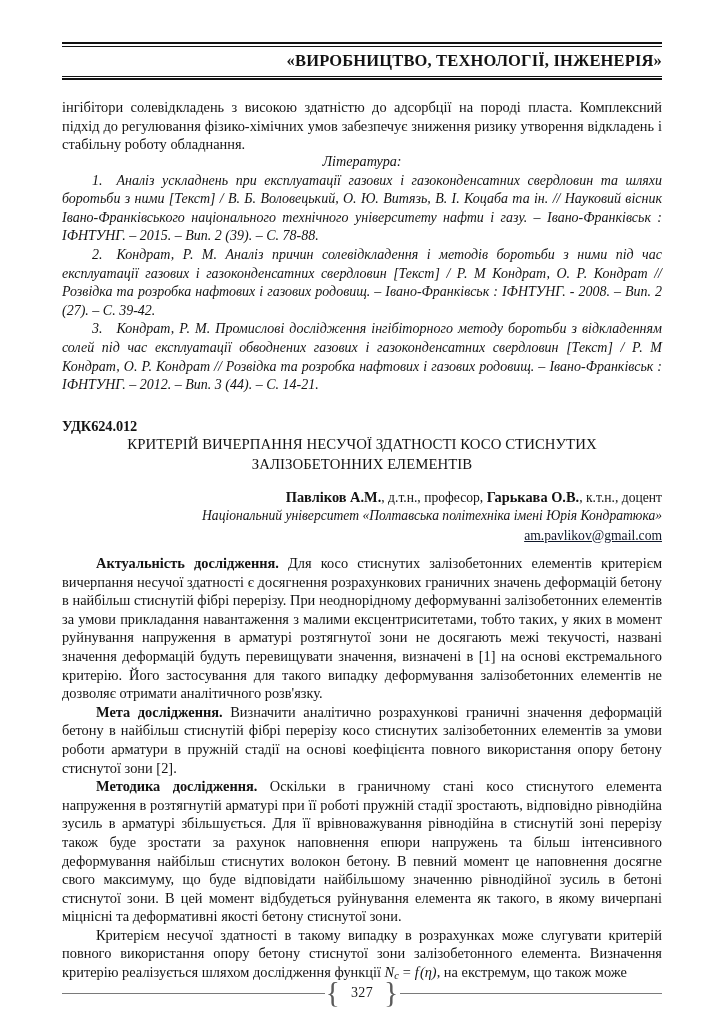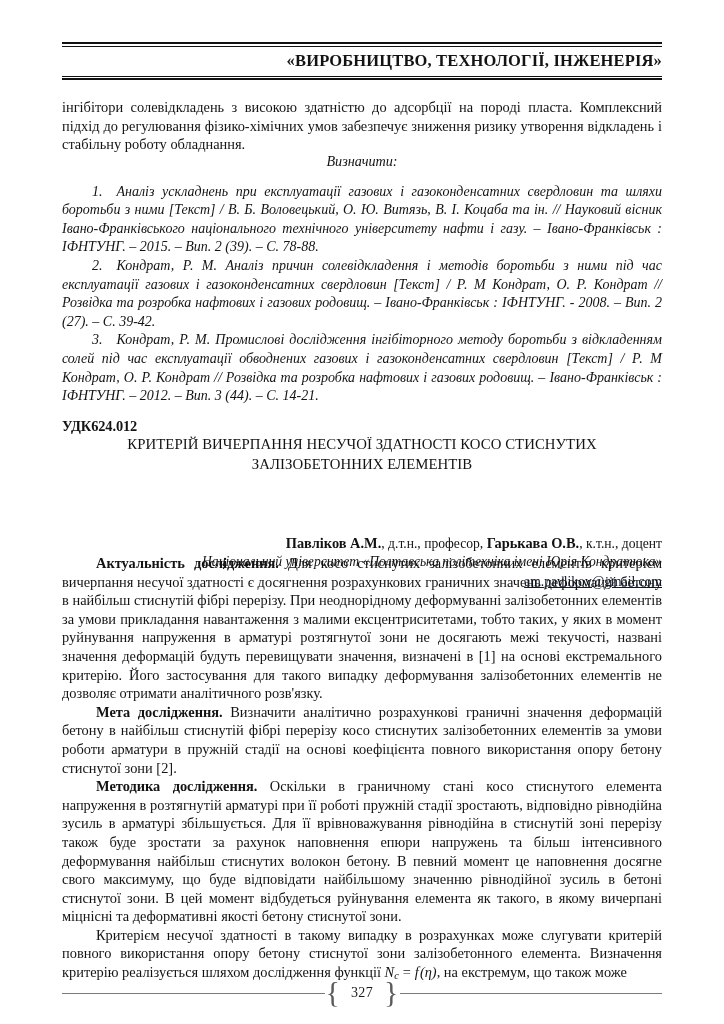--- a/index.html
+++ b/index.html
@@ -186,42 +186,42 @@
     <div class="rule-double"></div>
     <div class="runhead-title">«ВИРОБНИЦТВО, ТЕХНОЛОГІЇ, ІНЖЕНЕРІЯ»</div>
     <div class="rule-double bottom"></div>
   </div>
 
   <div class="col" style="top:98px;">
     <p class="body">інгібітори солевідкладень з високою здатністю до адсорбції на породі пласта. Комплексний підхід до регулювання фізико-хімічних умов забезпечує зниження ризику утворення відкладень і стабільну роботу обладнання.</p>
   </div>
 
   <div class="col" style="top:152px;">
-    <p class="lit">Визначити:</p>
-
-    <p class="ref" style="margin-top:12px;">
+    <p class="lit">Література:</p>
+
+    <p class="ref" style="margin-top:1px;">
       <span class="num">1.</span><span>Аналіз ускладнень при експлуатації газових і газоконденсатних свердловин та шляхи боротьби з ними [Текст] / В. Б. Воловецький, О. Ю. Витязь, В. І. Коцаба та ін. // Науковий вісник Івано-Франківського національного технічного університету нафти і газу. – Івано-Франківськ : ІФНТУНГ. – 2015. – Вип. 2 (39). – С. 78-88.</span>
     </p>
 
     <p class="ref">
       <span class="num">2.</span><span>Кондрат, Р. М. Аналіз причин солевідкладення і методів боротьби з ними під час експлуатації газових і газоконденсатних свердловин [Текст] / Р. М Кондрат, О. Р. Кондрат // Розвідка та розробка нафтових і газових родовищ. – Івано-Франківськ : ІФНТУНГ. - 2008. – Вип. 2 (27). – С. 39-42.</span>
     </p>
 
     <p class="ref">
       <span class="num">3.</span><span>Кондрат, Р. М. Промислові дослідження інгібіторного методу боротьби з відкладенням солей під час експлуатації обводнених газових і газоконденсатних свердловин [Текст] / Р. М Кондрат, О. Р. Кондрат // Розвідка та розробка нафтових і газових родовищ. – Івано-Франківськ : ІФНТУНГ. – 2012. – Вип. 3 (44). – С. 14-21.</span>
     </p>
   </div>
 
   <div class="col" style="top:417px;">
     <p class="udk">УДК624.012</p>
     <p class="art-title">КРИТЕРІЙ ВИЧЕРПАННЯ НЕСУЧОЇ ЗДАТНОСТІ КОСО СТИСНУТИХ</p>
     <p class="art-title">ЗАЛІЗОБЕТОННИХ ЕЛЕМЕНТІВ</p>
   </div>
 
-  <div class="col" style="top:488px;margin-top:46px;">
+  <div class="col" style="top:488px;">
     <p class="authors"><b>Павліков А.М.</b><span>, д.т.н., професор, </span><b>Гарькава О.В.</b><span>, к.т.н., доцент</span></p>
     <p class="affil">Національний університет «Полтавська політехніка імені Юрія Кондратюка»</p>
     <p class="email-line"><a class="email" href="#">am.pavlikov@gmail.com</a></p>
   </div>
 
   <div class="col" style="top:554px;">
 
     <p class="body indent"><b class="lead">Актуальність дослідження.</b><span> Для косо стиснутих залізобетонних елементів критерієм вичерпання несучої здатності є досягнення розрахункових граничних значень деформацій бетону в найбільш стиснутій фібрі перерізу. При неоднорідному деформуванні залізобетонних елементів за умови прикладання навантаження з малими ексцентриситетами, тобто таких, у яких в момент руйнування напруження в арматурі розтягнутої зони не досягають межі текучості, названі значення деформацій будуть перевищувати значення, визначені в [1] на основі екстремального критерію. Його застосування для такого випадку деформування залізобетонних елементів не дозволяє отримати аналітичного розв'язку.</span></p>
 
     <p class="body indent"><b class="lead">Мета дослідження.</b><span> Визначити аналітично розрахункові граничні значення деформацій бетону в найбільш стиснутій фібрі перерізу косо стиснутих залізобетонних елементів за умови роботи арматури в пружній стадії на основі коефіцієнта повного використання опору бетону стиснутої зони [2].</span></p>

